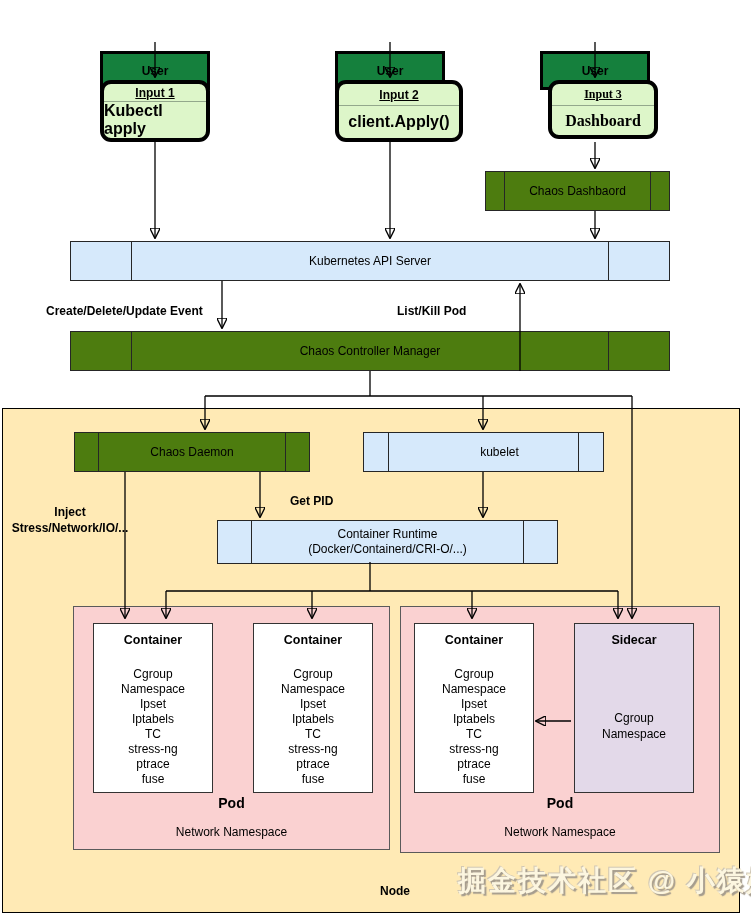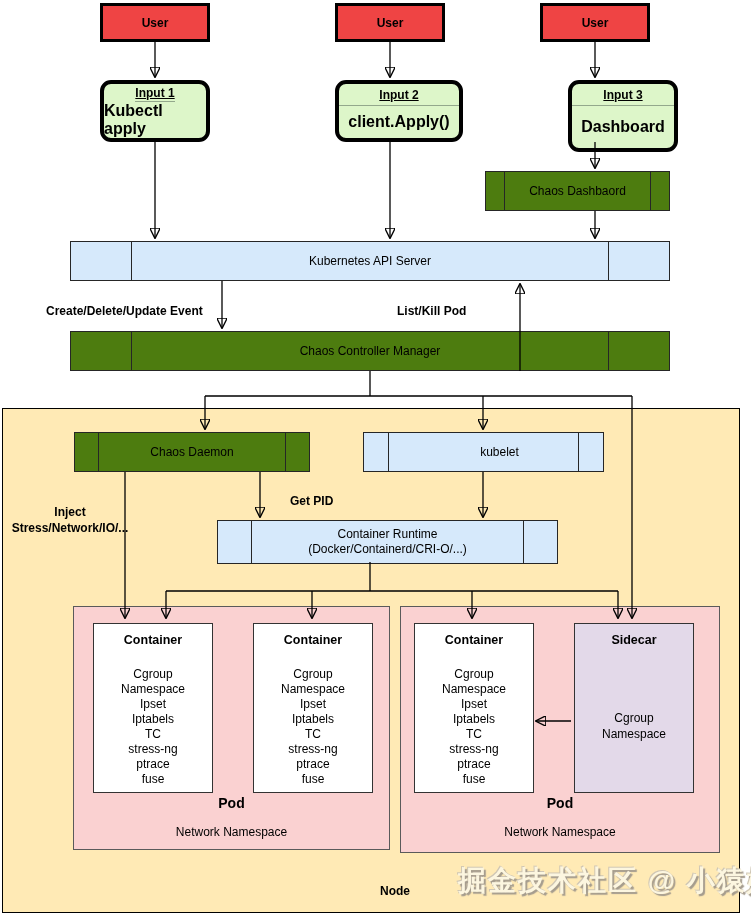--- a/index.html
+++ b/index.html
@@ -4,23 +4,23 @@
 <style>
   html,body{margin:0;padding:0;background:#ffffff;}
   #canvas{
     position:relative;width:751px;height:922px;background:#ffffff;overflow:hidden;
     font-family:"Liberation Sans", sans-serif;color:#000;
   }
   .abs{position:absolute;box-sizing:border-box;}
 
   
   .user-box{
-    background:#ef4444;border:3px solid #000;
+    background:#15803d;border:3px solid #000;
     display:flex;align-items:center;justify-content:center;
-    font-size:12px;font-weight:bold;
+    font-size:12px;font-weight:bold;margin-top:48px;
   }
 
   
   .input-box{
     background:#ddf6c9;border:4px solid #000;border-radius:11px;
     display:flex;flex-direction:column;
   }
   .input-title{
     height:21px;display:flex;align-items:center;justify-content:center;
     font-size:12px;font-weight:bold;text-decoration:underline;
@@ -78,29 +78,29 @@
   <div class="abs user-box" style="left:100px;top:3px;width:110px;height:39px;">
     <span>User</span>
   </div>
   <div class="abs user-box" style="left:335px;top:3px;width:110px;height:39px;">
     <span>User</span>
   </div>
   <div class="abs user-box" style="left:540px;top:3px;width:110px;height:39px;">
     <span>User</span>
   </div>
 
-  <div class="abs input-box" style="left:100px;top:80px;width:110px;height:62px;align-items:center;">
+  <div class="abs input-box" style="left:100px;top:80px;width:110px;height:62px;">
     <div class="input-title">Input 1</div>
     <div class="input-method">Kubectl apply</div>
   </div>
   <div class="abs input-box" style="left:335px;top:80px;width:128px;height:62px;">
     <div class="input-title">Input 2</div>
     <div class="input-method">client.Apply()</div>
   </div>
-  <div class="abs input-box" style="left:568px;top:80px;width:110px;height:72px;">
+  <div class="abs input-box" style="left:548px;top:80px;width:110px;height:59px;font-family:Liberation Serif, serif;">
     <div class="input-title">Input 3</div>
     <div class="input-method">Dashboard</div>
   </div>
 
   <div class="abs process lavender" style="left:485px;top:171px;width:185px;height:40px;--inset:18px;">
     <span>Chaos Dashbaord</span>
   </div>
 
   <div class="abs process blue" style="left:70px;top:241px;width:600px;height:40px;--inset:60px;">
     <span>Kubernetes API Server</span>

